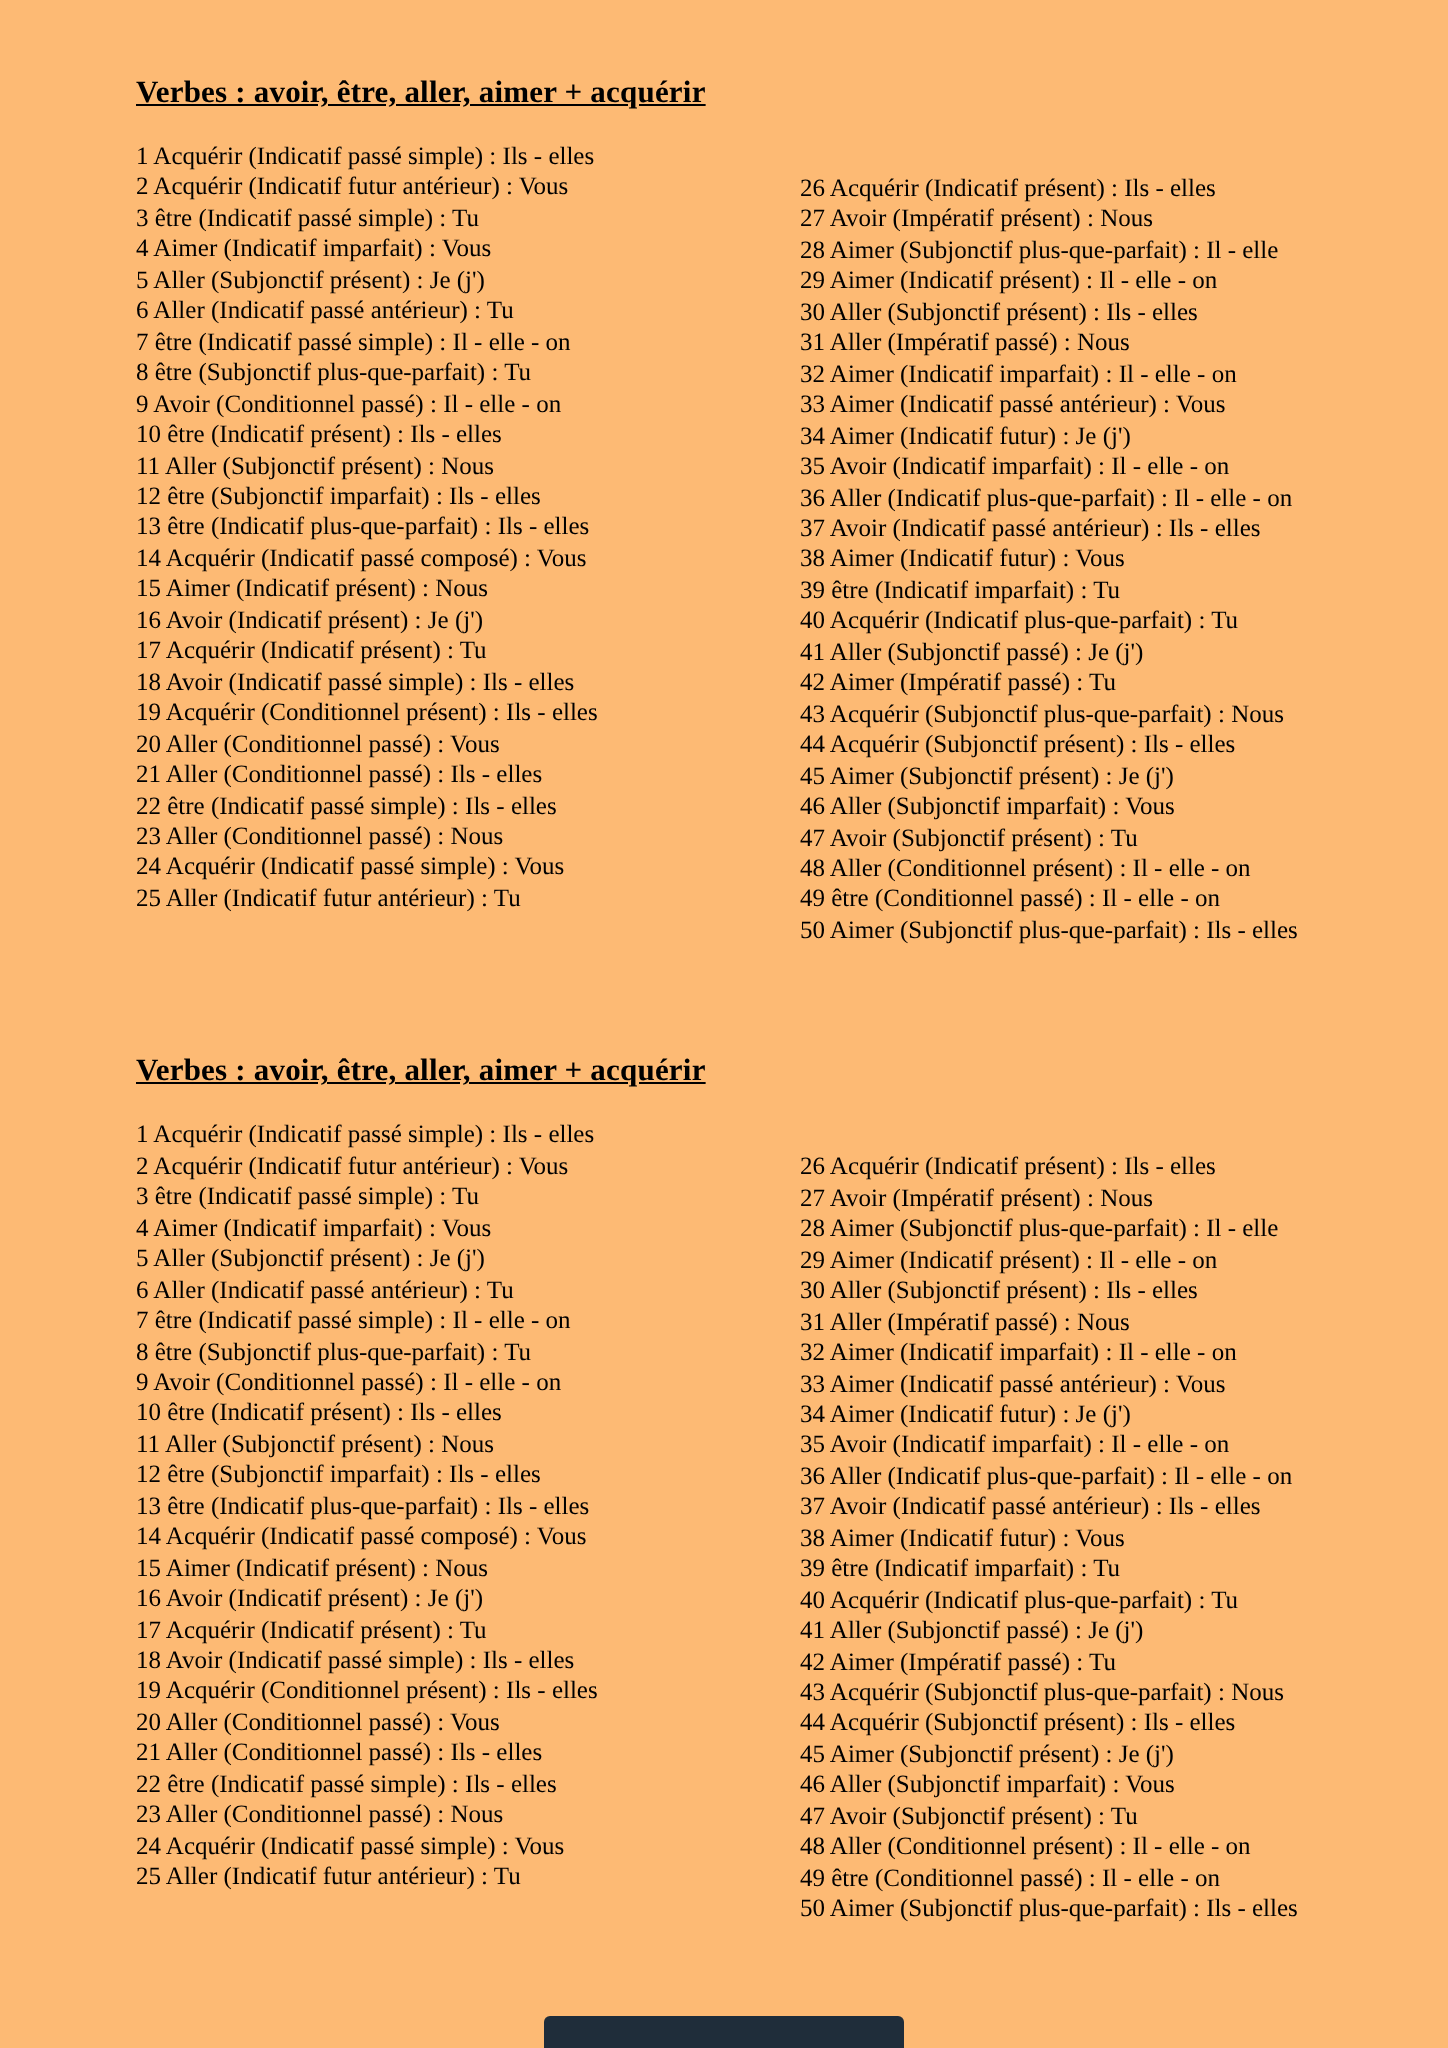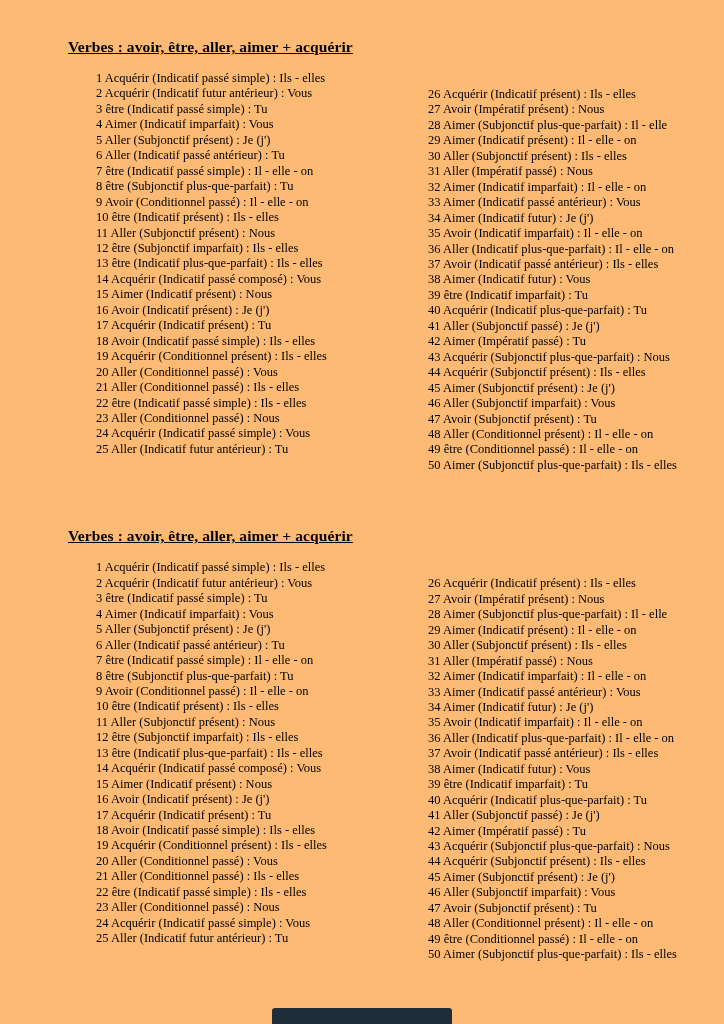--- a/index.html
+++ b/index.html
@@ -26,21 +26,21 @@
   .section-2 { padding-top: 54px; }
   .heading {
     font-size: 15.5px;
     font-weight: bold;
     text-decoration: underline;
     margin-bottom: 15px;
     color: #000000;
     letter-spacing: 0.1px;
   }
   .cols { display: flex; align-items: flex-start; }
-  .col-left { flex: 0 0 332px; width: 332px; margin-left: 28px; }
+  .col-left { flex: 0 0 332px; width: 332px; }
   .col-right { flex: 1; margin-top: 16px; }
   .line {
     font-size: 12.5px;
     line-height: 15.45px;
     white-space: nowrap;
     color: #000000;
   }
   .footer-bar {
     position: absolute;
     bottom: 0;

